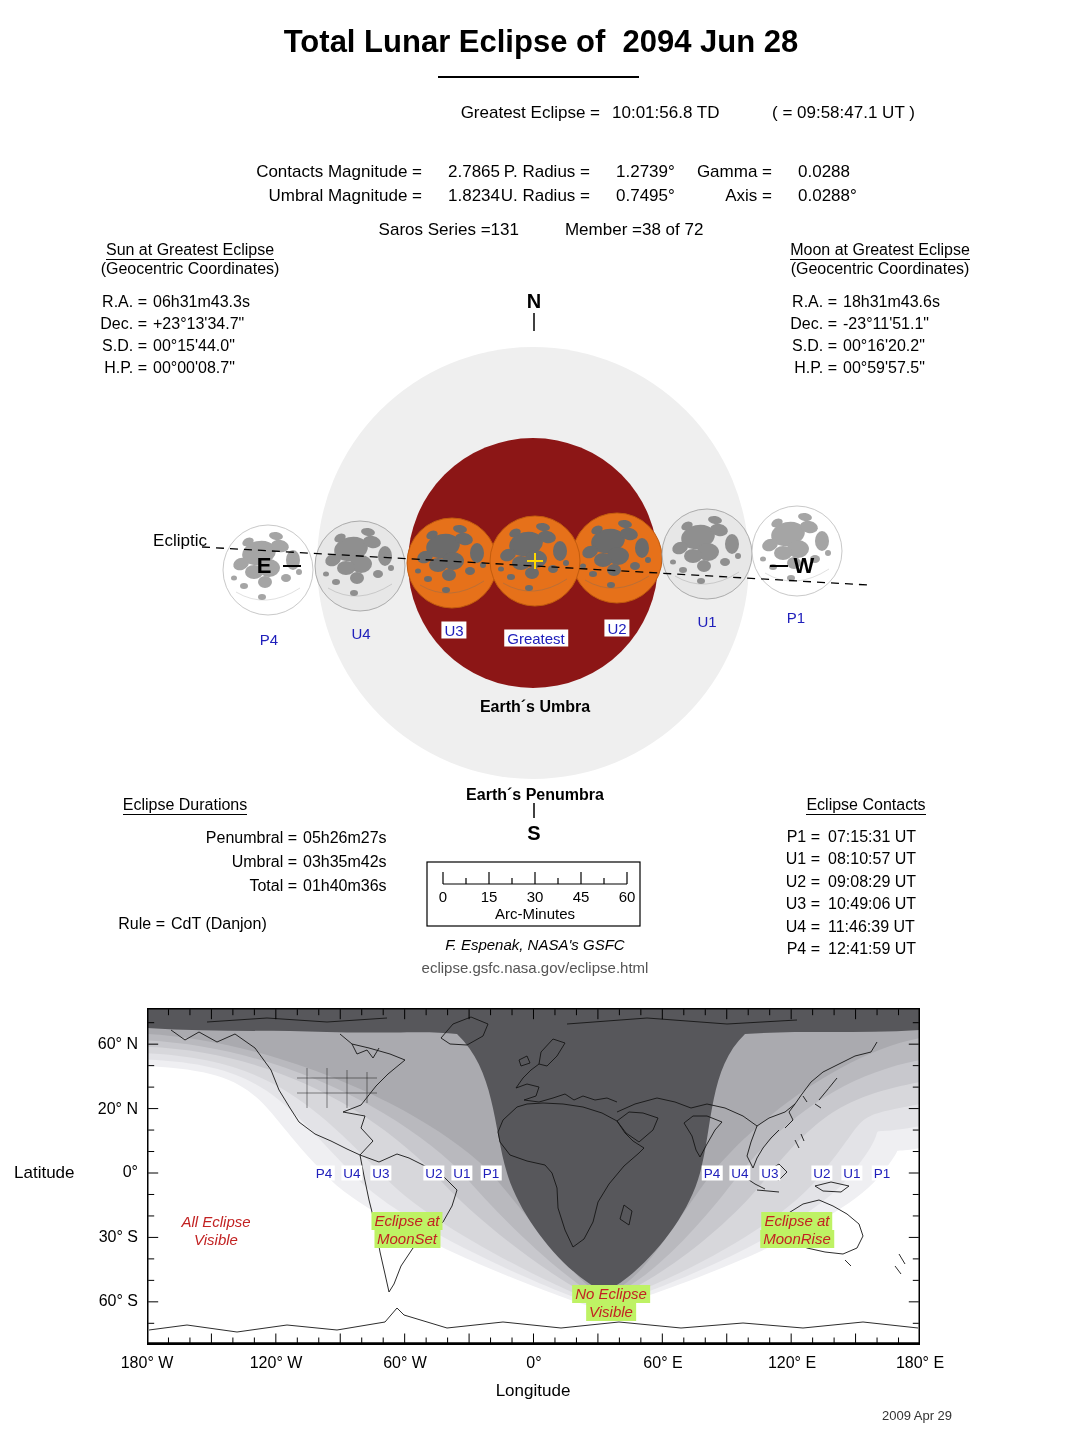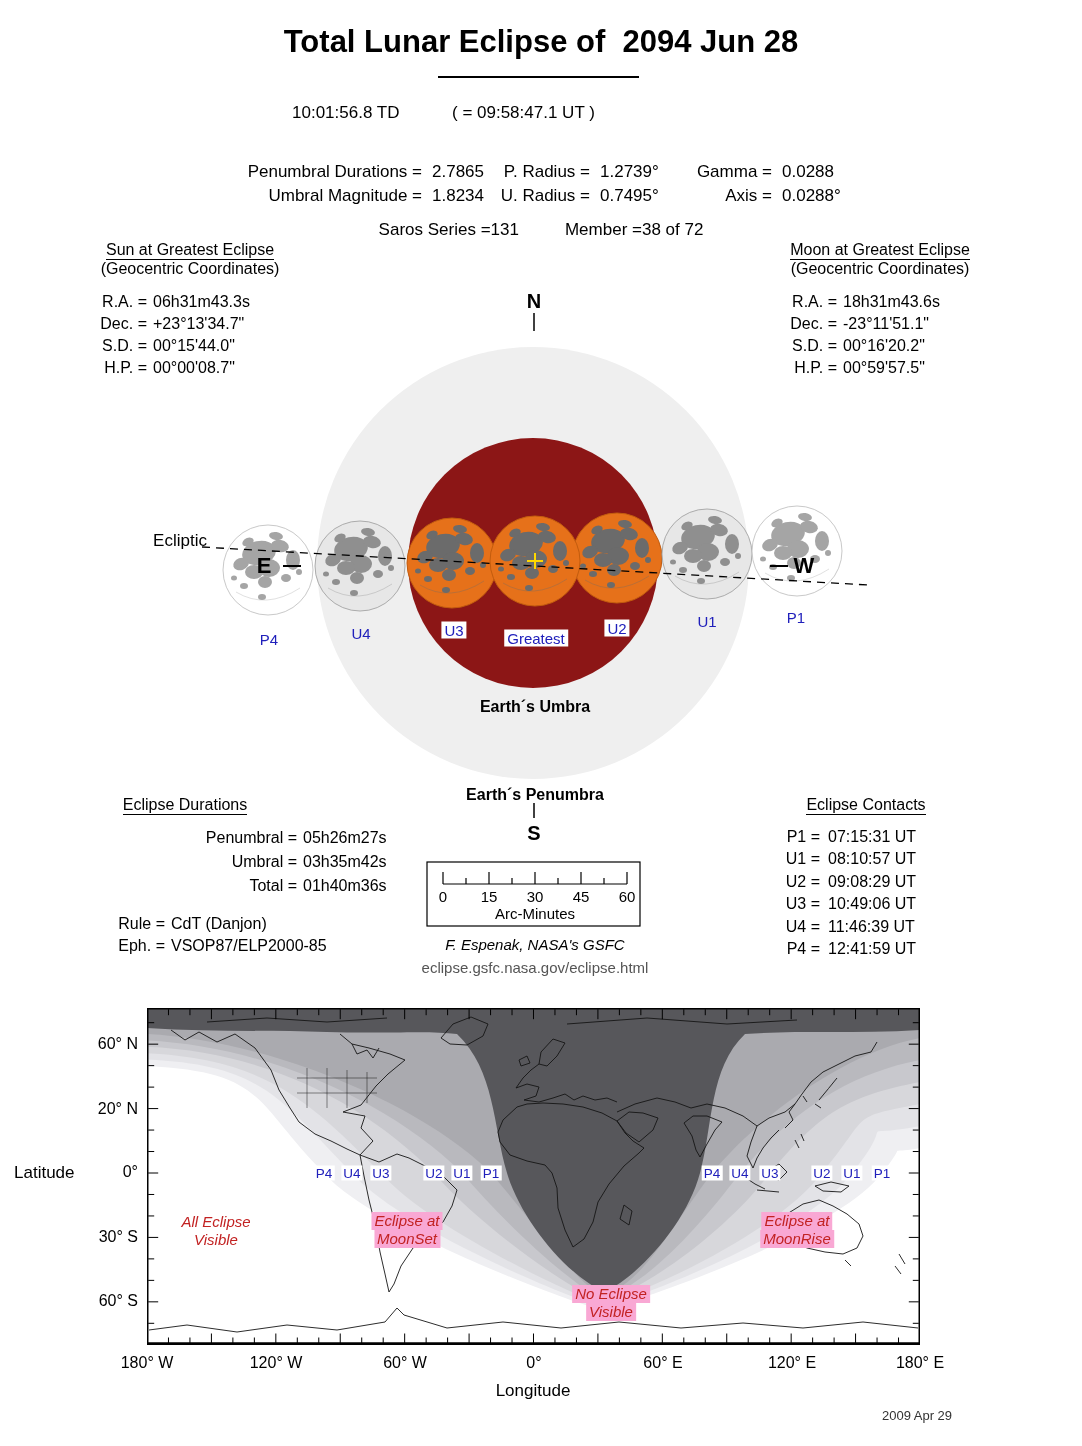--- a/index.html
+++ b/index.html
@@ -10,21 +10,21 @@
   .i{font-style:italic;}
   .title{left:0;right:0;top:24px;font-size:31px;font-weight:bold;text-align:center;white-space:pre;}
   .rule{left:438px;top:76px;width:201px;border-top:2px solid #000;height:0;}
   .hdr{left:280px;top:103px;font-size:17px;}
   .hdr .row{display:flex;height:27px;align-items:baseline;}
   .hdr .lbl{width:320px;text-align:right;white-space:pre;}
   .hdr .td{width:150px;margin-left:12px;white-space:pre;}
   .hdr .ut{margin-left:10px;white-space:pre;}
   .stat{display:flex;font-size:17px;align-items:baseline;}
   .stat .lbl{text-align:right;white-space:pre;}
-  .stat .val{margin-left:10px;white-space:pre;}
+  .stat .val{margin-left:26px;white-space:pre;}
   .saros{left:0;width:1082px;top:220px;font-size:17px;display:flex;justify-content:center;align-items:baseline;}
   .saros .v{margin-left:0;}  .saros .ml{margin-left:46px;}
   .blk{font-size:16px;}
   .blk .hd{text-align:center;}
   .blk .hd span{border-bottom:1.5px solid #000;padding-bottom:1px;}
   .blk .sub{text-align:center;margin-top:1px;}
   .blk .rows{margin-top:13px;}
   .blk .row{display:flex;line-height:22px;align-items:baseline;}
   .blk .lbl{width:92px;text-align:right;white-space:pre;}
   .blk .val{margin-left:6px;white-space:pre;}
@@ -35,21 +35,21 @@
   .par .dt{margin-left:30px;}
   .con .lbl{width:50px;}
   .con .val{margin-left:8px;}
   .con .row{line-height:22.4px;}
   .dlab{transform:translate(-50%,-50%);white-space:nowrap;}
   .blue{color:#2020BB;font-size:15px;}
   .wbg{background:#fff;padding:0 3px;}
   .mlab{transform:translate(-50%,-50%);white-space:nowrap;color:#2020BB;font-size:13.5px;background:#fff;padding:0 2px;z-index:4;}
   .zone{transform:translate(-50%,0);text-align:center;color:#C22222;font-style:italic;font-size:15px;line-height:18px;z-index:4;white-space:nowrap;}
   .zone span{display:inline-block;padding:0 3px;}
-  .zone.bg span{background:#f9a8d4;}
+  .zone.bg span{background:#bef264;}
   .axlab{font-size:16px;}
   .latlab{left:58px;width:80px;text-align:right;}
   svg{display:block;}
 </style>
 </head>
 <body>
 
 <div class="page">
 
   <svg class="abs" style="left:0;top:0;z-index:1" width="1082" height="940" viewBox="0 0 1082 940">
@@ -137,27 +137,28 @@
       <text x="581" y="902">45</text>
       <text x="627" y="902">60</text>
     </g>
   </svg>
 
   <div class="abs title" style="z-index:2">Total Lunar Eclipse of  2094 Jun 28</div>
   <div class="abs rule" style="z-index:2"></div>
 
   <div class="abs hdr" style="z-index:2">
     <div class="row">
+      <span class="lbl">Greatest Eclipse =</span>
       <span class="td">10:01:56.8 TD</span>
       <span class="ut">( = 09:58:47.1 UT )</span>
     </div>
   </div>
 
   <div class="abs stat" style="left:150px;top:162px;z-index:2">
-    <span class="lbl" style="width:272px">Penumbral Durations =</span>
+    <span class="lbl" style="width:272px">Contacts Magnitude =</span>
     <span class="val">2.7865</span>
     </div>
   <div class="abs stat" style="left:470px;top:162px;z-index:2">
     <span class="lbl" style="width:120px">P. Radius =</span>
     <span class="val">1.2739°</span>
     </div>
   <div class="abs stat" style="left:650px;top:162px;z-index:2">
     <span class="lbl" style="width:122px">Gamma =</span>
     <span class="val">0.0288</span>
     </div>
@@ -257,24 +258,20 @@
       </div>
     <div class="row">
         <span class="lbl">Total =</span>
         <span class="val">01h40m36s</span>
       </div>
   </div>
   <div class="abs blk par" style="left:0;top:913px;z-index:2">
     <div class="row">
         <span class="lbl">Rule =</span>
         <span class="val">CdT (Danjon)</span>
-      </div>
-    <div class="row">
-        <span class="lbl">Eph. =</span>
-        <span class="val">VSOP87/ELP2000-85</span>
       </div>
   </div>
 
   <div class="abs blk" style="left:791px;top:796px;width:150px;z-index:2">
     <div class="hd"><span>Eclipse Contacts</span></div>
   </div>
   <div class="abs blk con" style="left:770px;top:826px;z-index:2">
     <div class="row">
         <span class="lbl">P1 =</span>
         <span class="val">07:15:31 UT</span>

